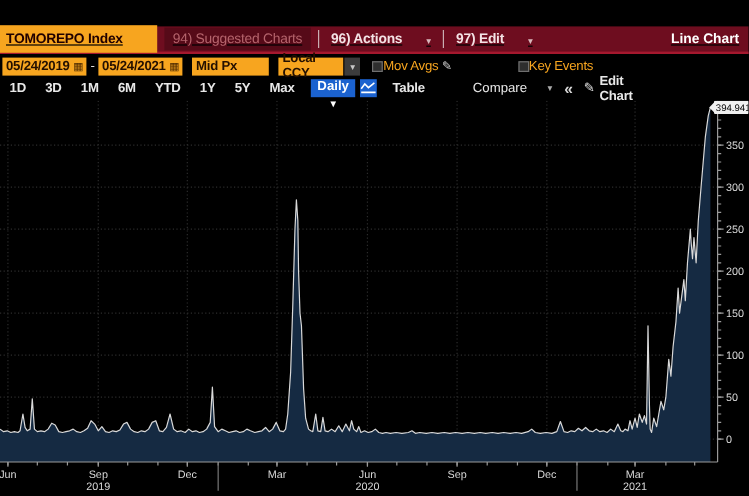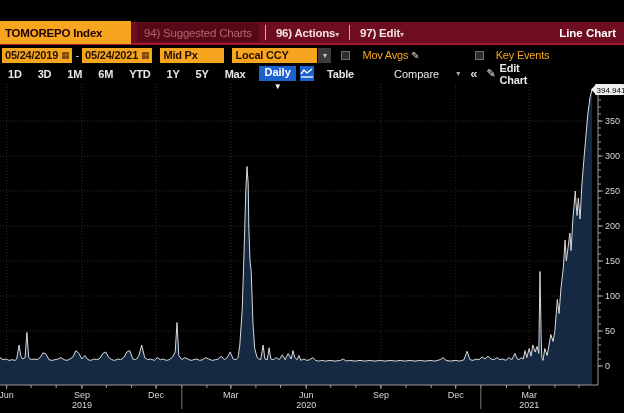--- a/index.html
+++ b/index.html
@@ -1,41 +1,41 @@
 <!DOCTYPE html>
 <html><head>
 <meta charset="utf-8">
 <style>
   html,body{margin:0;padding:0;background:#000;}
   *{box-sizing:border-box;}
   #app{position:relative;width:624px;height:413px;background:#000;overflow:hidden;
        font-family:"Liberation Sans","DejaVu Sans",sans-serif;}
   
   .topbar{position:absolute;left:0;top:22px;width:624px;height:23px;background:#6e0d1f;
-          border-bottom:2px solid #a5182e;display:flex;align-items:center;}
+          border-bottom:2px solid #a5182e;display:flex;align-items:center;text-decoration:underline;}
   .sec-box{width:131px;height:23px;background:#f7a51f;color:#200000;font-size:11.5px;
            font-weight:bold;display:flex;align-items:center;padding-left:5px;letter-spacing:-0.2px;}
   .sugg{margin-left:6px;background:#560a18;color:#b5646c;font-size:11.5px;height:19px;
         display:flex;align-items:center;padding:0 7px;letter-spacing:-0.2px;text-align:center;}
   .bar-sep{width:1px;height:15px;background:#c9aeb2;margin:0 6px;}
   .bar-btn{color:#f4e3e5;font-size:11.5px;font-weight:bold;display:flex;align-items:flex-end;
-           gap:0;padding:0 4px;letter-spacing:-0.2px;}
+           gap:20px;padding:0 4px;letter-spacing:-0.2px;}
   .bar-btn .dd{font-size:8px;color:#d8b8bc;}
   .spacer{flex:1;}
   .chart-title{color:#ffffff;font-size:11.5px;font-weight:bold;margin-right:8px;}
   
   .row2{position:absolute;left:0;top:47px;width:624px;height:16px;display:flex;align-items:center;}
   .fld{background:#f7a51f;color:#241000;font-size:11px;font-weight:bold;height:15px;
        display:flex;align-items:center;padding:0 3px;letter-spacing:-0.2px;}
   .cal{font-size:9px;color:#4d2a00;margin-left:3px;}
   .dash{color:#ddd;margin:0 3px;font-size:11px;}
   .ddbox{width:13px;height:15px;background:#3c3c3c;color:#c8c8c8;font-size:8px;display:flex;
          align-items:center;justify-content:center;margin-left:1px;}
   .chk{width:9px;height:9px;background:#2e2e2e;border:1px solid #6f6f6f;display:inline-block;}
-  .chk-lbl{color:#f7a51f;font-size:11px;margin-left:12px;letter-spacing:-0.2px;}
+  .chk-lbl{color:#f7a51f;font-size:11px;margin-left:0;letter-spacing:-0.2px;}
   .pencil{color:#d8d8d8;font-size:10px;margin-left:3px;}
   .grp{display:flex;align-items:center;}
   
   .row3{position:absolute;left:0;top:63px;width:537px;height:21px;display:flex;align-items:center;}
   .rangebar{display:flex;align-items:center;}
   .rng{color:#e8e8e8;font-size:11px;font-weight:bold;padding:0;margin-left:16px;letter-spacing:-0.2px;}
   .rng:first-child{margin-left:8px;}
   .blue-btn{background:#1b62cf;color:#fff;font-size:11px;font-weight:bold;height:15px;
             display:flex;align-items:center;padding:0 5px;margin-left:14px;gap:4px;flex-direction:column;}
   .blue-btn .dd{font-size:8px;}
@@ -87,21 +87,21 @@
     </div>
     <span class="dash">-</span>
     <div class="fld">
       <span>05/24/2021</span>
       <span class="cal">▦</span>
     </div>
     <div class="fld" style="margin-left:8px;width:64px;">
       <span>Mid Px</span>
     </div>
     <div class="grp" style="margin-left:8px;">
-      <div class="fld" style="width:85px;">
+      <div class="fld" style="width:54px;">
           <span>Local CCY</span>
         </div>
       <div class="ddbox">
         <span>▾</span>
       </div>
     </div>
     <div class="grp" style="margin-left:10px;">
       <span class="chk"></span>
       <span class="chk-lbl">Mov Avgs</span>
       <span class="pencil">✎</span>

